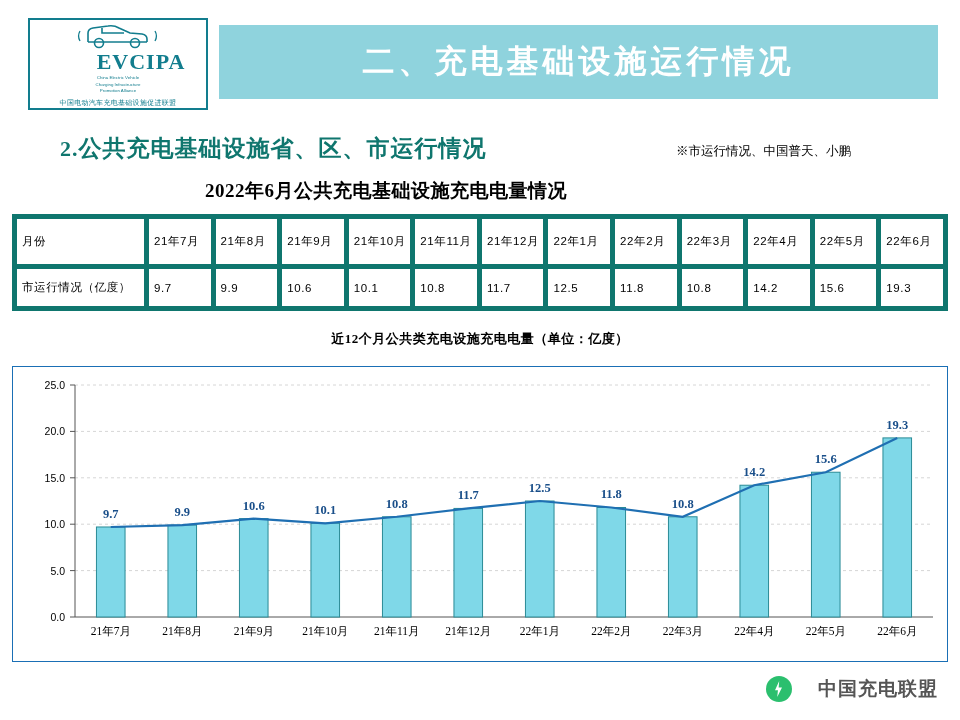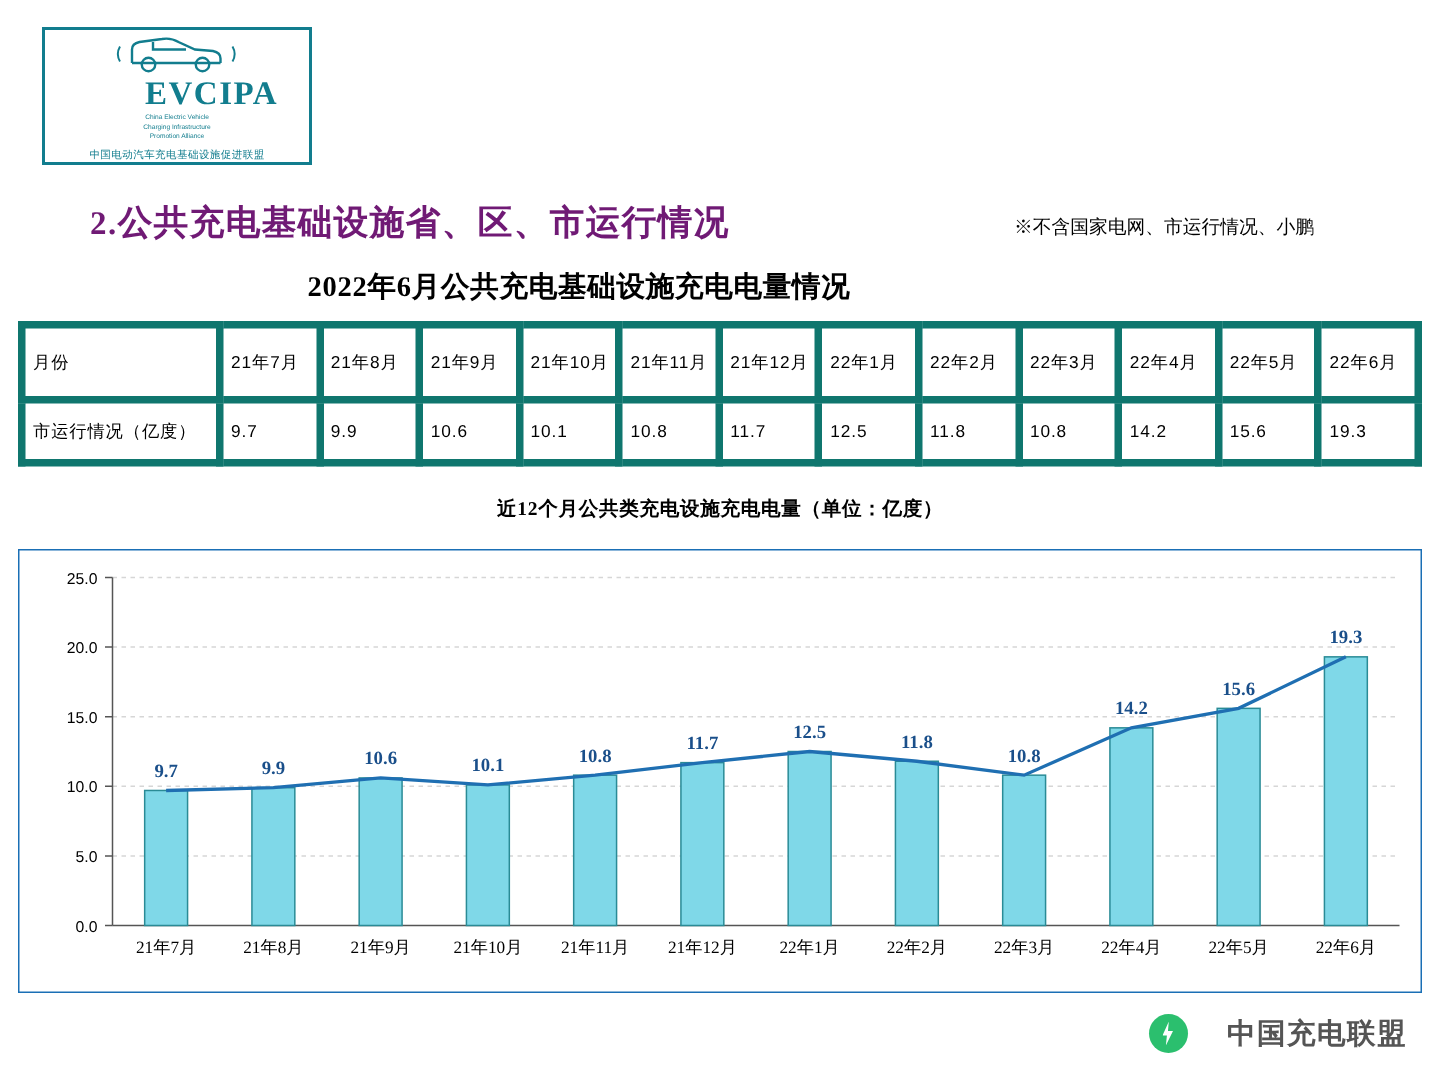--- a/index.html
+++ b/index.html
@@ -37,21 +37,21 @@
   }
   .title-band .title-text {
     font-family:"Liberation Serif", serif;
     font-size:32px; font-weight:bold; color:#ffffff; letter-spacing:4px;
   }
 
   
   .subhead {
     position:absolute; left:60px; top:133px;
     font-family:"Liberation Serif", serif;
-    font-size:23px; font-weight:bold; color:#701a75;
+    font-size:23px; font-weight:bold; color:#0f766e;
     letter-spacing:1px;
   }
   .subhead .num { font-size:22px; }
   .note {
     position:absolute; left:676px; top:143px;
     font-size:12.5px; color:#000;
   }
 
   
   .table-title {
@@ -139,26 +139,29 @@
         <g stroke="#127d8e" stroke-width="1.3" fill="none">
           <path d="M8 11 a10 10 0 0 0 0 10"></path>
           <path d="M83 11 a10 10 0 0 1 0 10"></path>
         </g>
       </svg>
     </div>
     <div class="logo-word">EVCIPA</div>
     <div class="logo-en">China Electric Vehicle<br>Charging Infrastructure<br>Promotion Alliance</div>
     <div class="logo-cn">中国电动汽车充电基础设施促进联盟</div>
   </div>
+  <div class="title-band">
+    <span class="title-text">二、充电基础设施运行情况</span>
+  </div>
 </div>
 
 <div class="subhead">
   <span class="num">2.</span><span>公共充电基础设施省、区、市运行情况</span>
 </div>
-<div class="note">※不含国家电网、市运行情况、小鹏</div>
+<div class="note">※市运行情况、中国普天、小鹏</div>
 
 <div class="table-title">2022年6月公共充电基础设施充电电量情况</div>
 
 <table class="data-table">
   <tbody>
       <tr class="row-head">
     <td class="col-label">月份</td>
     <td>21年7月</td>
     <td>21年8月</td>
     <td>21年9月</td>

